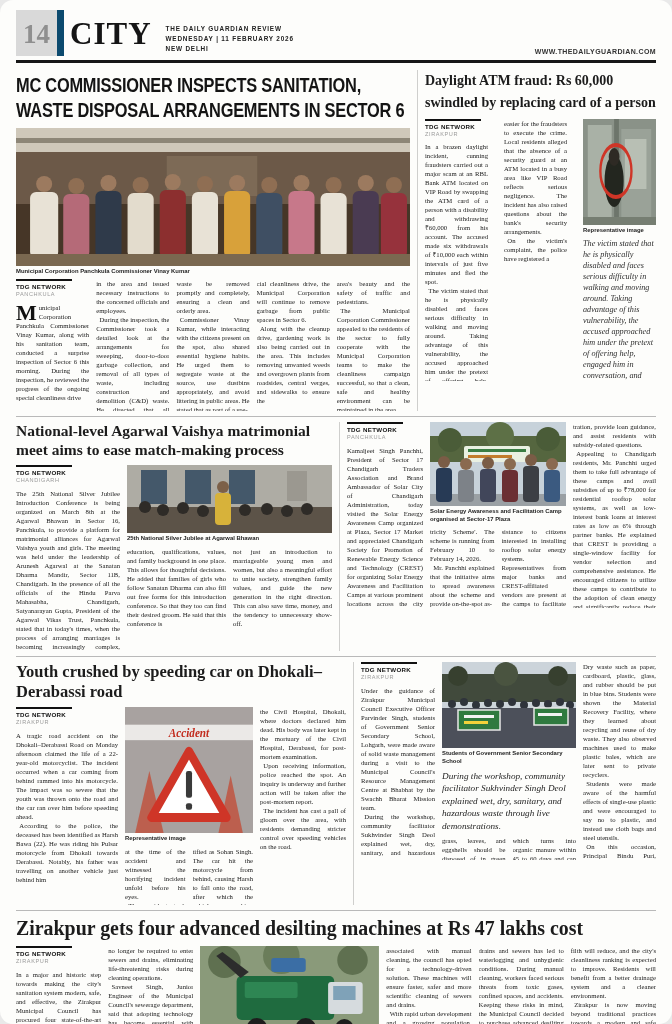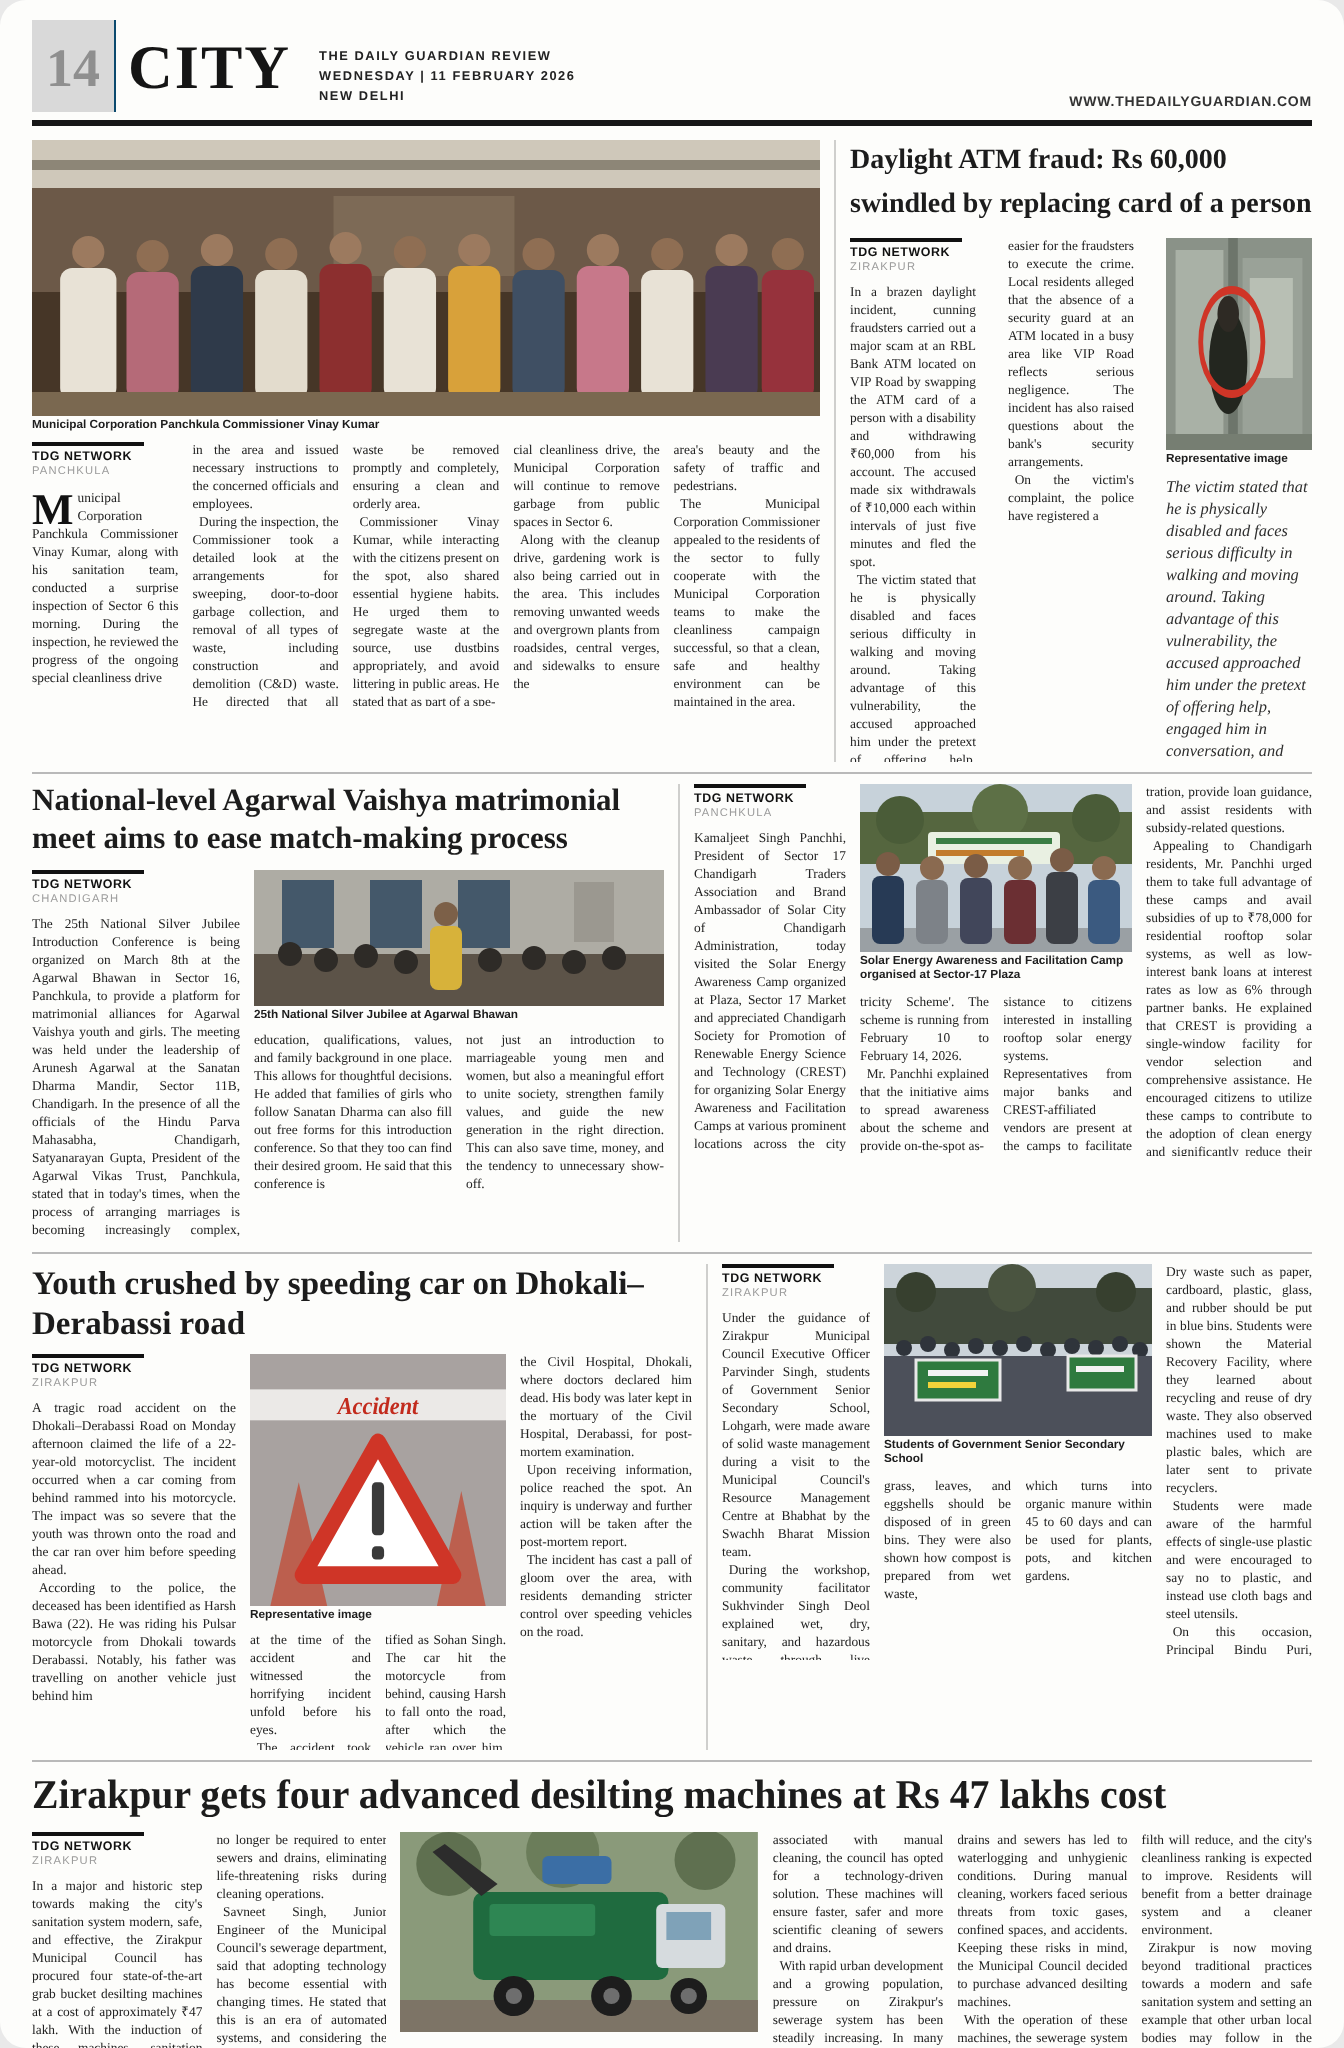--- a/index.html
+++ b/index.html
@@ -12,21 +12,21 @@
     border-radius:13px;
   }
   
   .masthead { display:flex; align-items:flex-end; height:46px; margin-bottom:4px; }
   .pagenum {
     background:#d9d9d9; color:#8f8f8f; font:800 27px/1 "Liberation Serif",serif;
     padding:7px 7px 4px 7px; align-self:stretch; display:flex; align-items:center;
   }
   .section-name {
     font:700 31px/1 "Liberation Serif",serif; color:#151515; letter-spacing:1px;
-    border-left:1px solid #0c4a6e; padding:2px 0 2px 6px; align-self:stretch; display:flex; align-items:center;
+    border-left:7px solid #0c4a6e; padding:2px 0 2px 6px; align-self:stretch; display:flex; align-items:center;
   }
   .mast-mid { margin-left:14px; padding-bottom:2px; }
   .mast-mid div {
     font:700 6.4px/1.55 "Liberation Sans","DejaVu Sans",sans-serif;
     letter-spacing:0.8px; color:#222;
   }
   .mast-right {
     margin-left:auto; font:700 7px/1 "Liberation Sans",sans-serif;
     color:#333; letter-spacing:0.4px; padding-bottom:1px;
   }
@@ -117,20 +117,24 @@
       <div>THE DAILY GUARDIAN REVIEW</div>
       <div>WEDNESDAY | 11 FEBRUARY 2026</div>
       <div>NEW DELHI</div>
     </div>
     <div class="mast-right">WWW.THEDAILYGUARDIAN.COM</div>
   </header>
   <div class="rule-thick"></div>
 
   <section class="row">
     <article class="row1-left">
+      <div class="mc-headline">
+        <div class="hl-line">MC COMMISSIONER INSPECTS SANITATION,</div>
+        <div class="hl-line">WASTE DISPOSAL ARRANGEMENTS IN SECTOR 6</div>
+      </div>
       <figure style="height:138px;">
         <svg viewBox="0 0 392 138" preserveAspectRatio="none" height="100%">
           <rect width="392" height="138" fill="#463627"></rect>
           <rect width="392" height="24" fill="#cfc8ba"></rect>
           <rect x="0" y="10" width="392" height="5" fill="#8d8677"></rect>
           <rect x="0" y="24" width="392" height="52" fill="#6c5948"></rect>
           <rect x="150" y="28" width="90" height="40" fill="#7d6a56"></rect>
           <g>
             <circle cx="28" cy="56" r="8" fill="#9c7a5f"></circle>
               <rect x="14" y="64" width="28" height="66" rx="6" fill="#e8e2d6"></rect>
@@ -397,20 +401,21 @@
               </g>
               <rect x="0" y="46" width="134" height="40" fill="#4c505a"></rect>
               <rect x="16" y="48" width="42" height="20" fill="#2f7a3f" stroke="#e8e8e8" stroke-width="1.5"></rect>
               <rect x="22" y="53" width="30" height="3" fill="#f2f2f2"></rect>
                 <rect x="22" y="59" width="24" height="3" fill="#f2d23a"></rect>
               <rect x="92" y="46" width="34" height="17" fill="#2f7a3f" stroke="#e8e8e8" stroke-width="1.5"></rect>
               <rect x="96" y="51" width="24" height="3" fill="#f2f2f2"></rect>
             </svg>
           </figure>
           <div class="caption">Students of Government Senior Secondary School</div>
+          <div class="pullquote">During the workshop, community facilitator Sukhvinder Singh Deol explained wet, dry, sanitary, and hazardous waste through live demonstrations.</div>
           <div class="twocol">
             <div class="txt">grass, leaves, and eggshells should be disposed of in green bins. They were also shown how compost is prepared from wet waste,</div>
             <div class="txt">which turns into organic manure within 45 to 60 days and can be used for plants, pots, and kitchen gardens.</div>
           </div>
         </div>
         <div class="txt clean-col4">Dry waste such as paper, cardboard, plastic, glass, and rubber should be put in blue bins. Students were shown the Material Recovery Facility, where they learned about recycling and reuse of dry waste. They also observed machines used to make plastic bales, which are later sent to private recyclers.
  Students were made aware of the harmful effects of single-use plastic and were encouraged to say no to plastic, and instead use cloth bags and steel utensils.
  On this occasion, Principal Bindu Puri, Economics lecturer Ravi Siyal, Science teacher Saloni, and Punjabi teacher Rosy from Government Senior Secondary School, Lohgarh, were present.</div>
       </div>
     </article>

